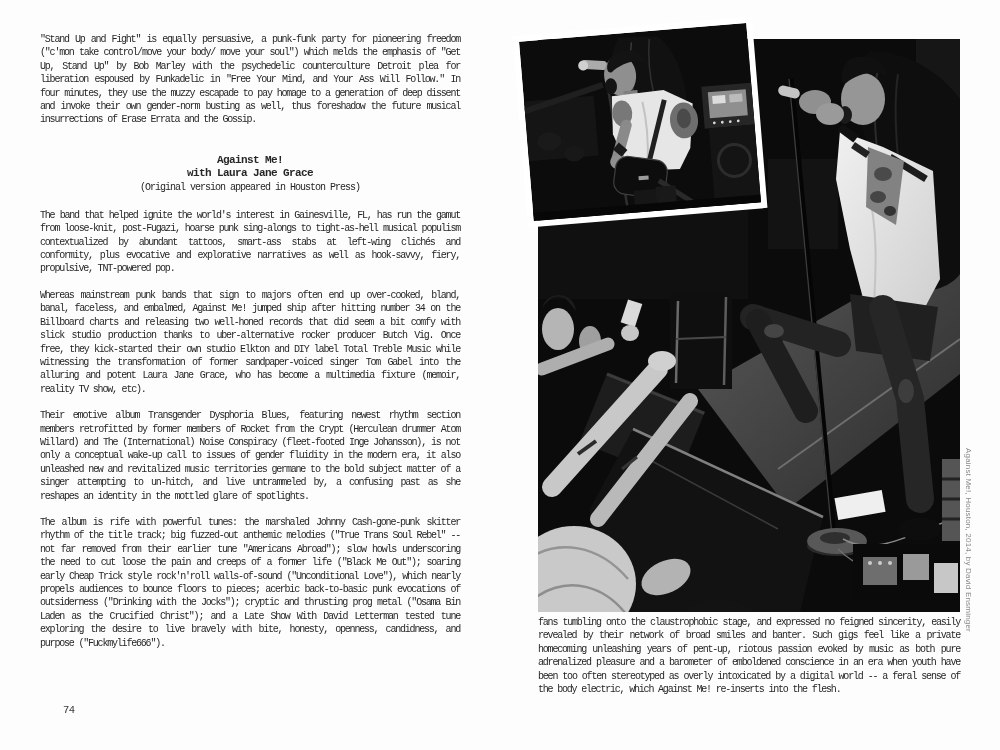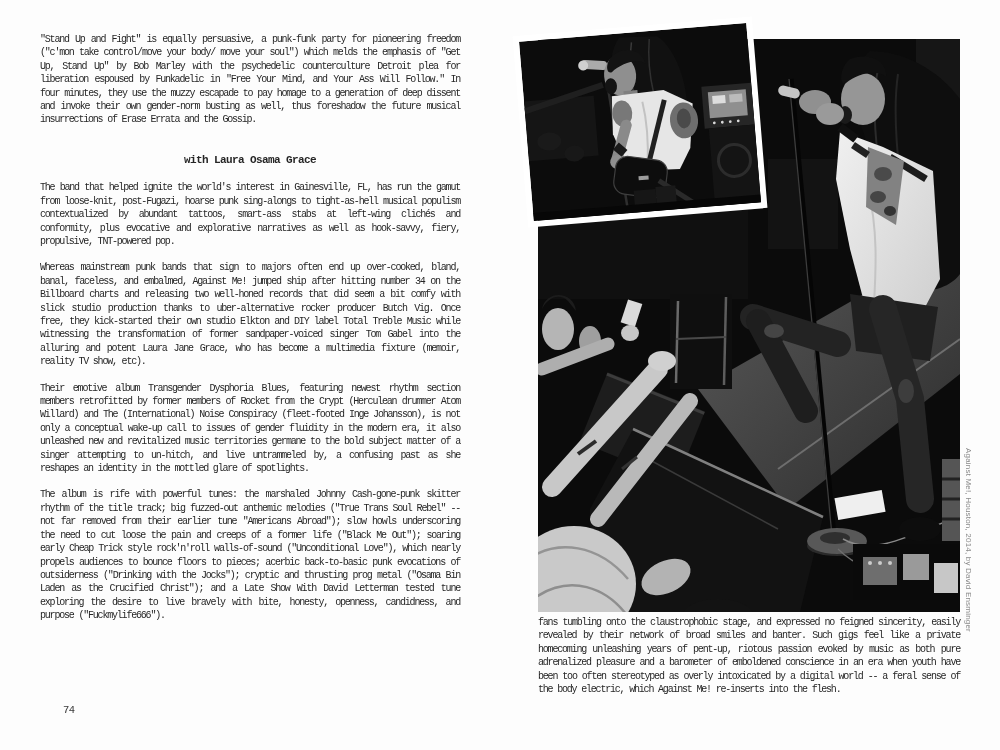--- a/index.html
+++ b/index.html
@@ -26,21 +26,23 @@
                  letter-spacing:0.2px;color:#8a8a8a;z-index:3;}
 </style>
 </head>
 <body>
 
 <div class="spread">
 
   <div id="left-col" class="text-col">
     <p>"Stand Up and Fight" is equally persuasive, a punk-funk party for pioneering freedom ("c'mon take control/move your body/ move your soul") which melds the emphasis of "Get Up, Stand Up" by Bob Marley with the psychedelic counterculture Detroit plea for liberation espoused by Funkadelic in "Free Your Mind, and Your Ass Will Follow." In four minutes, they use the muzzy escapade to pay homage to a generation of deep dissent and invoke their own gender-norm busting as well, thus foreshadow the future musical insurrections of Erase Errata and the Gossip.</p>
     <div class="heading-block">
-      <div class="heading-subtitle">with Laura Osama Grace</div>
+      <div class="heading-title">Against Me!</div>
+      <div class="heading-subtitle">with Laura Jane Grace</div>
+      <div class="heading-note">(Original version appeared in Houston Press)</div>
     </div>
     <p>The band that helped ignite the world's interest in Gainesville, FL, has run the gamut from loose-knit, post-Fugazi, hoarse punk sing-alongs to tight-as-hell musical populism contextualized by abundant tattoos, smart-ass stabs at left-wing clichés and conformity, plus evocative and explorative narratives as well as hook-savvy, fiery, propulsive, TNT-powered pop.</p>
     <p>Whereas mainstream punk bands that sign to majors often end up over-cooked, bland, banal, faceless, and embalmed, Against Me! jumped ship after hitting number 34 on the Billboard charts and releasing two well-honed records that did seem a bit comfy with slick studio production thanks to uber-alternative rocker producer Butch Vig. Once free, they kick-started their own studio Elkton and DIY label Total Treble Music while witnessing the transformation of former sandpaper-voiced singer Tom Gabel into the alluring and potent Laura Jane Grace, who has become a multimedia fixture (memoir, reality TV show, etc).</p>
     <p>Their emotive album Transgender Dysphoria Blues, featuring newest rhythm section members retrofitted by former members of Rocket from the Crypt (Herculean drummer Atom Willard) and The (International) Noise Conspiracy (fleet-footed Inge Johansson), is not only a conceptual wake-up call to issues of gender fluidity in the modern era, it also unleashed new and revitalized music territories germane to the bold subject matter of a singer attempting to un-hitch, and live untrammeled by, a confusing past as she reshapes an identity in the mottled glare of spotlights.</p>
     <p>The album is rife with powerful tunes: the marshaled Johnny Cash-gone-punk skitter rhythm of the title track; big fuzzed-out anthemic melodies ("True Trans Soul Rebel" -- not far removed from their earlier tune "Americans Abroad"); slow howls underscoring the need to cut loose the pain and creeps of a former life ("Black Me Out"); soaring early Cheap Trick style rock'n'roll walls-of-sound ("Unconditional Love"), which nearly propels audiences to bounce floors to pieces; acerbic back-to-basic punk evocations of outsiderness ("Drinking with the Jocks"); cryptic and thrusting prog metal ("Osama Bin Laden as the Crucified Christ"); and a Late Show With David Letterman tested tune exploring the desire to live bravely with bite, honesty, openness, candidness, and purpose ("Fuckmylife666").</p>
   </div>
 
   <div id="pagenum-74" class="pagenum">74</div>
 
   <div id="photo-large" class="photo">

